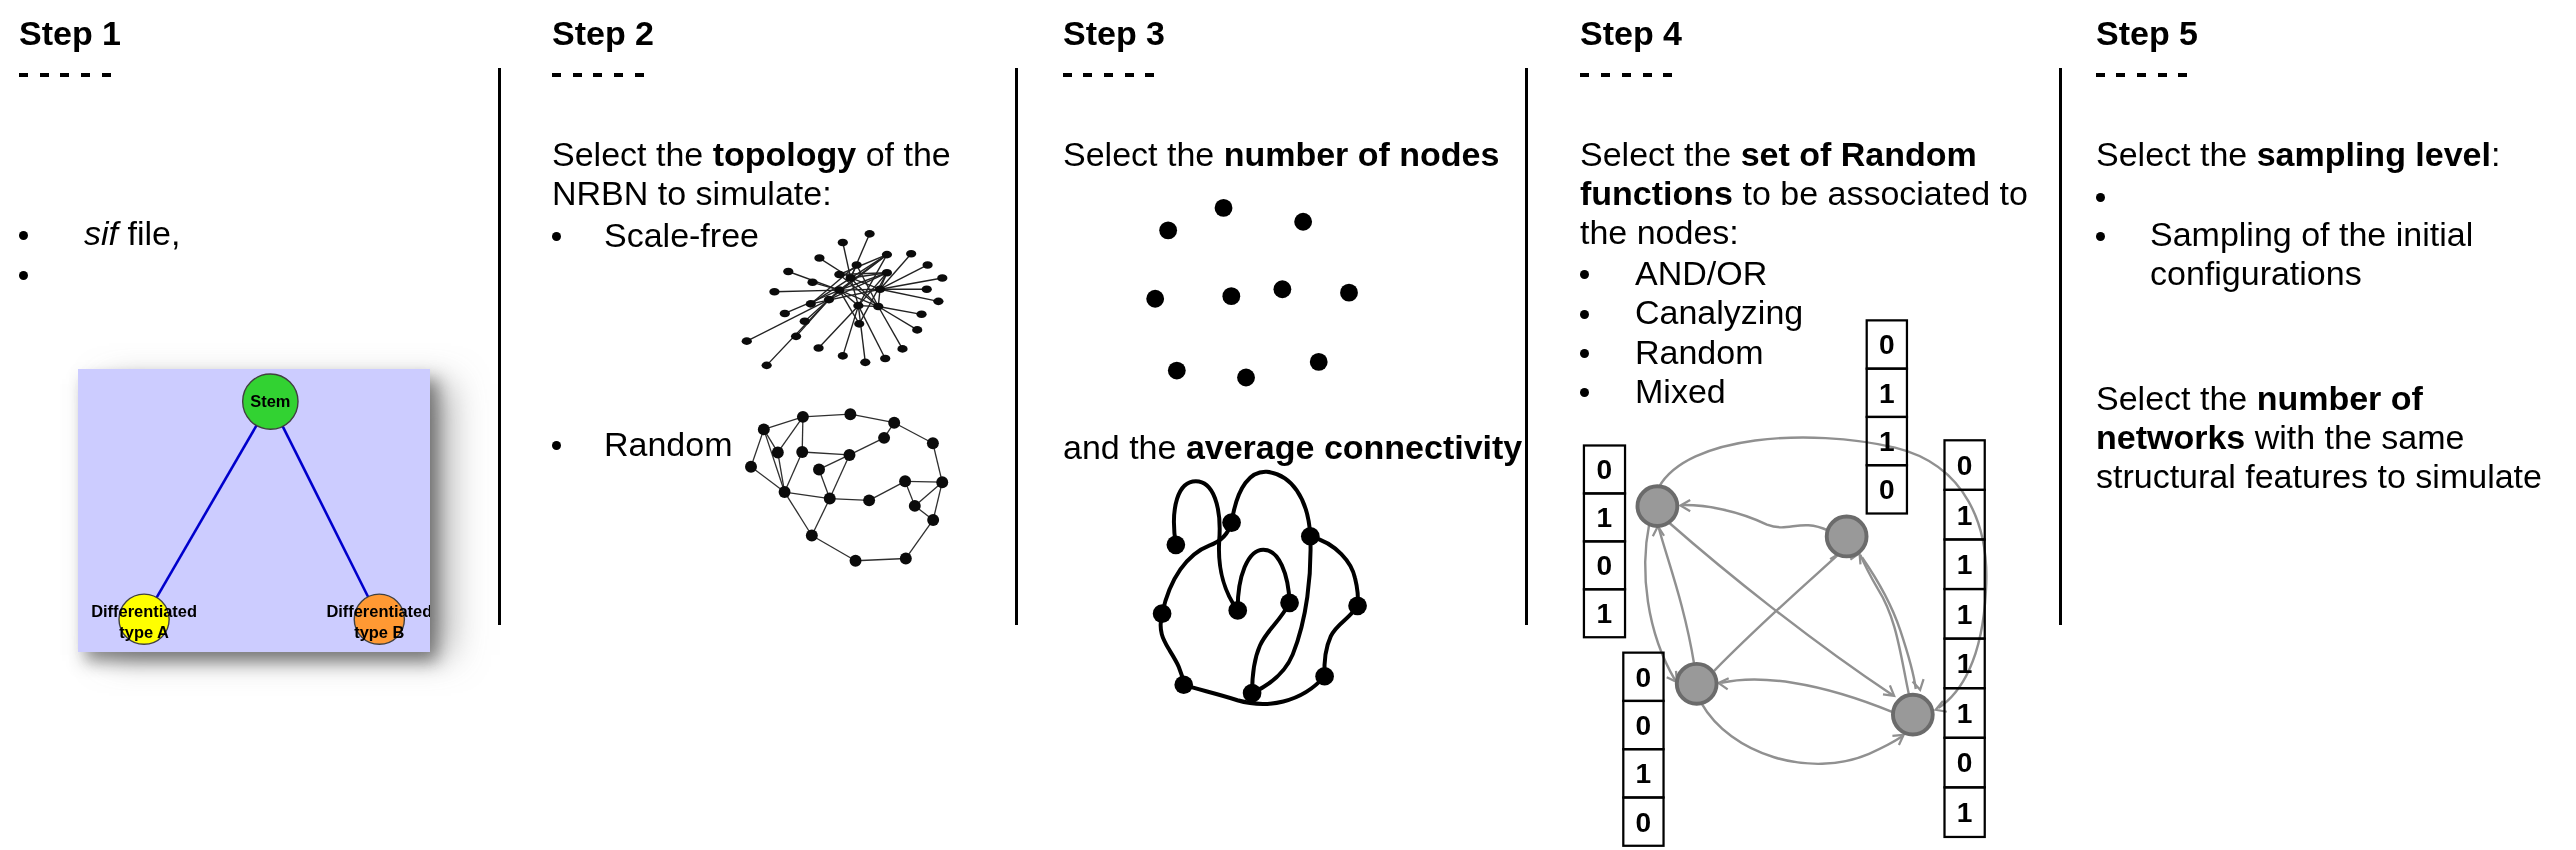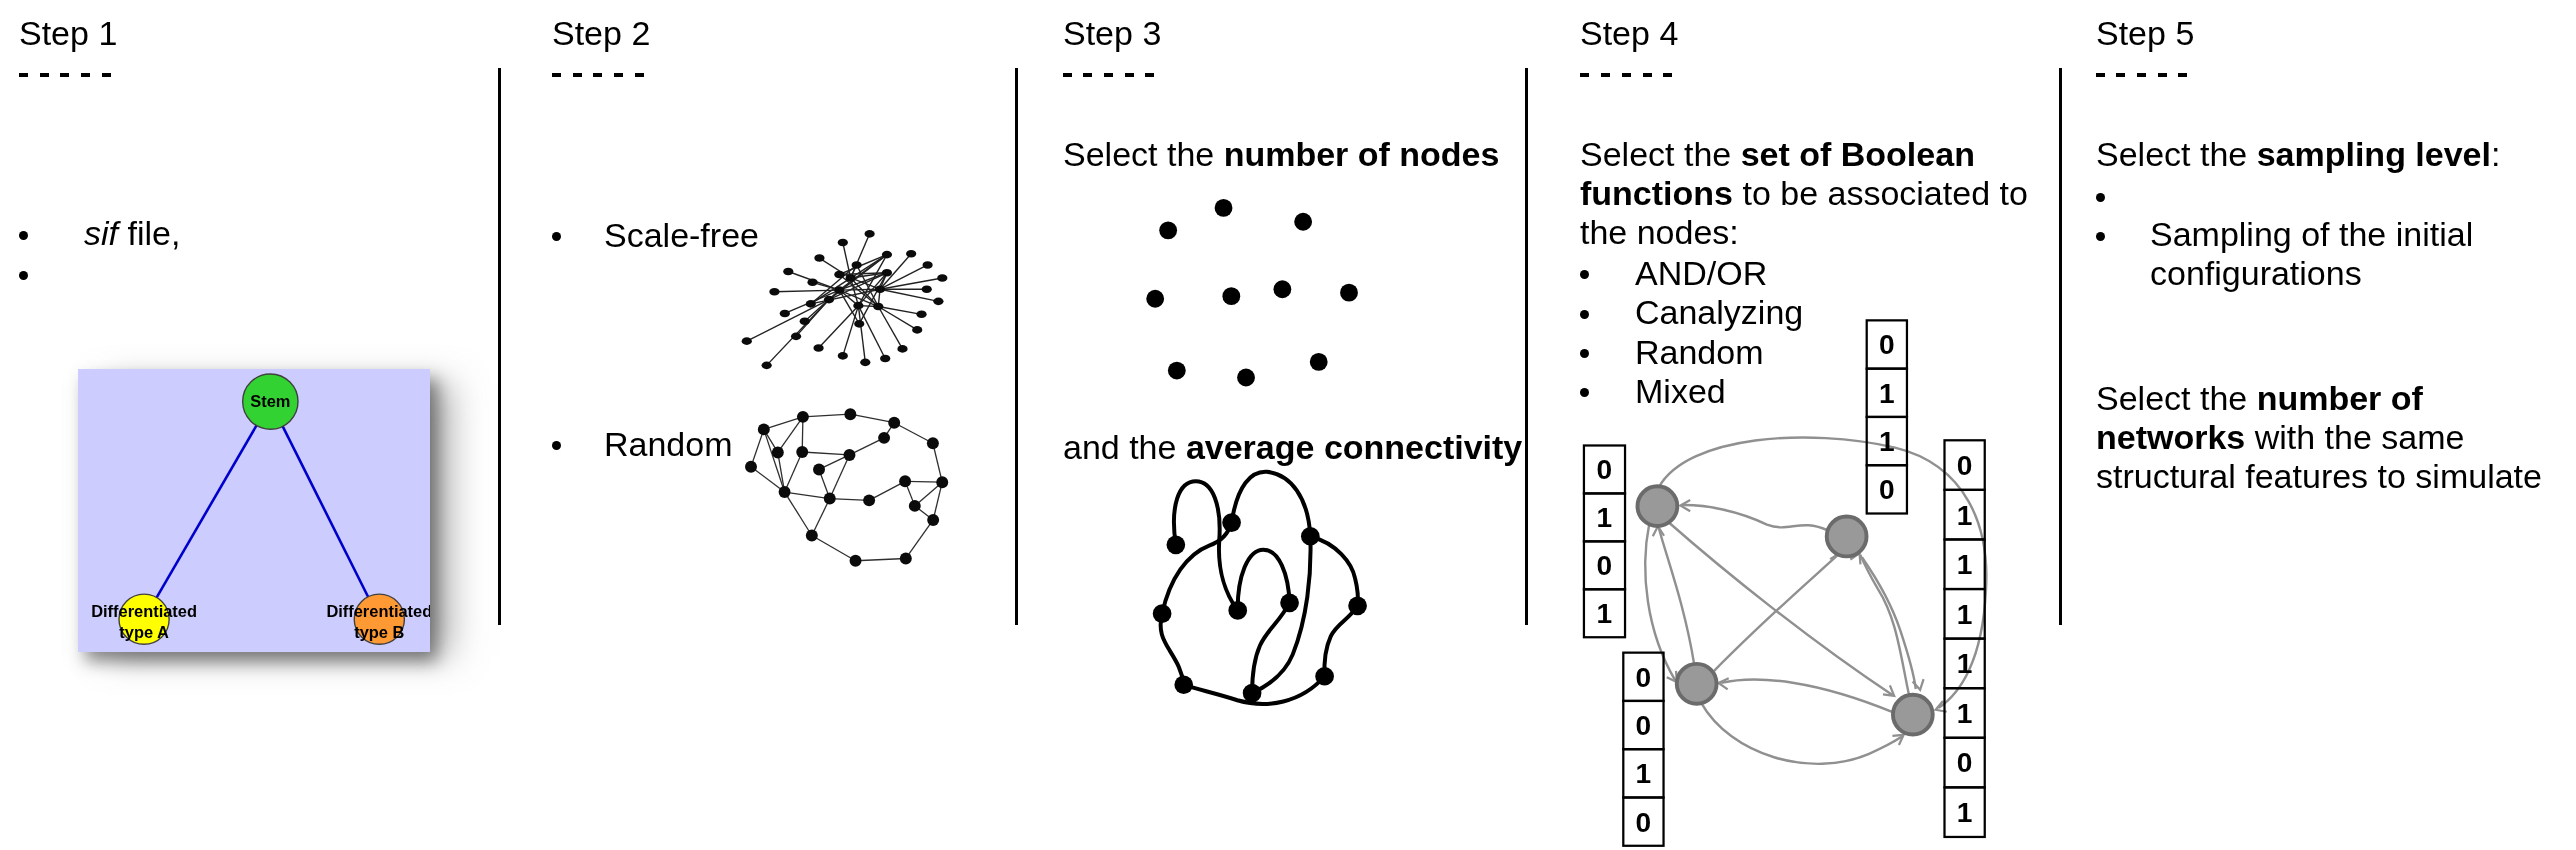--- a/index.html
+++ b/index.html
@@ -1,18 +1,18 @@
 <!DOCTYPE html>
 <html style="font-size:14px"><head>
 <meta charset="utf-8">
 <style>
 html,body { margin:0; padding:0; background:#fff; }
 #page { position:relative; width:2576px; height:851px; overflow:hidden;
   font-family:"Liberation Sans", sans-serif; color:#000; background:#fff; }
-.h { position:absolute; font-size:34px; font-weight:normal; line-height:35px; white-space:nowrap; }
+.h { position:absolute; font-size:34px; font-weight:bold; line-height:35px; white-space:nowrap; }
 .t { position:absolute; font-size:34px; line-height:39px; white-space:nowrap; }
 .dash { position:absolute; width:9.2px; height:4.1px; background:#000; }
 .bul { position:absolute; width:9.2px; height:9.2px; border-radius:50%; background:#000; }
 .sep { position:absolute; top:68px; width:2.8px; height:557px; background:#000; }
 #tree { position:absolute; left:78px; top:369px; width:352px; height:283px;
   background:#ccccff; box-shadow: 7px 10.4px 15.6px rgba(50,50,50,0.55), 26px 8.7px 33px -5.2px rgba(115,115,115,0.55); }
 #overlay { position:absolute; left:0; top:0; }
 </style>
 </head>
 <body>
@@ -297,41 +297,42 @@
 </g>
 </svg>
 </div>
 
 <div class="h" style="left:552px;top:15.5px">Step 2</div>
 <div class="dash" style="left:552px;top:73px"></div>
 <div class="dash" style="left:573px;top:73px"></div>
 <div class="dash" style="left:593px;top:73px"></div>
 <div class="dash" style="left:614px;top:73px"></div>
 <div class="dash" style="left:635px;top:73px"></div>
+<div class="t" style="left:552px;top:135px">Select the <b>topology</b> of the<br>NRBN to simulate:</div>
 <div class="bul" style="left:552px;top:232px"></div>
 <div class="t" style="left:604px;top:216px">Scale-free</div>
 <div class="bul" style="left:552px;top:441px"></div>
 <div class="t" style="left:604px;top:425px">Random</div>
 
 <div class="h" style="left:1063px;top:15.5px">Step 3</div>
 <div class="dash" style="left:1063px;top:73px"></div>
 <div class="dash" style="left:1083px;top:73px"></div>
 <div class="dash" style="left:1104px;top:73px"></div>
 <div class="dash" style="left:1125px;top:73px"></div>
 <div class="dash" style="left:1145px;top:73px"></div>
 <div class="t" style="left:1063px;top:428px">and the <b>average connectivity</b></div>
 <div class="t" style="left:1063px;top:135px">Select the <b>number of nodes</b></div>
 
 <div class="h" style="left:1580px;top:15.5px">Step 4</div>
 <div class="dash" style="left:1580px;top:73px"></div>
 <div class="dash" style="left:1601px;top:73px"></div>
 <div class="dash" style="left:1622px;top:73px"></div>
 <div class="dash" style="left:1643px;top:73px"></div>
 <div class="dash" style="left:1663px;top:73px"></div>
-<div class="t" style="left:1580px;top:135px">Select the <b>set of Boolean</b><br><b>functions</b> to be associated to<br>the nodes:</div>
+<div class="t" style="left:1580px;top:135px">Select the <b>set of Random</b><br><b>functions</b> to be associated to<br>the nodes:</div>
 <div class="bul" style="left:1580px;top:270px"></div>
     <div class="t" style="left:1635px;top:254px">AND/OR</div>
     <div class="bul" style="left:1580px;top:310px"></div>
     <div class="t" style="left:1635px;top:293px">Canalyzing</div>
     <div class="bul" style="left:1580px;top:349px"></div>
     <div class="t" style="left:1635px;top:333px">Random</div>
     <div class="bul" style="left:1580px;top:388px"></div>
     <div class="t" style="left:1635px;top:372px">Mixed</div>
 
 <div class="h" style="left:2096px;top:15.5px">Step 5</div>

